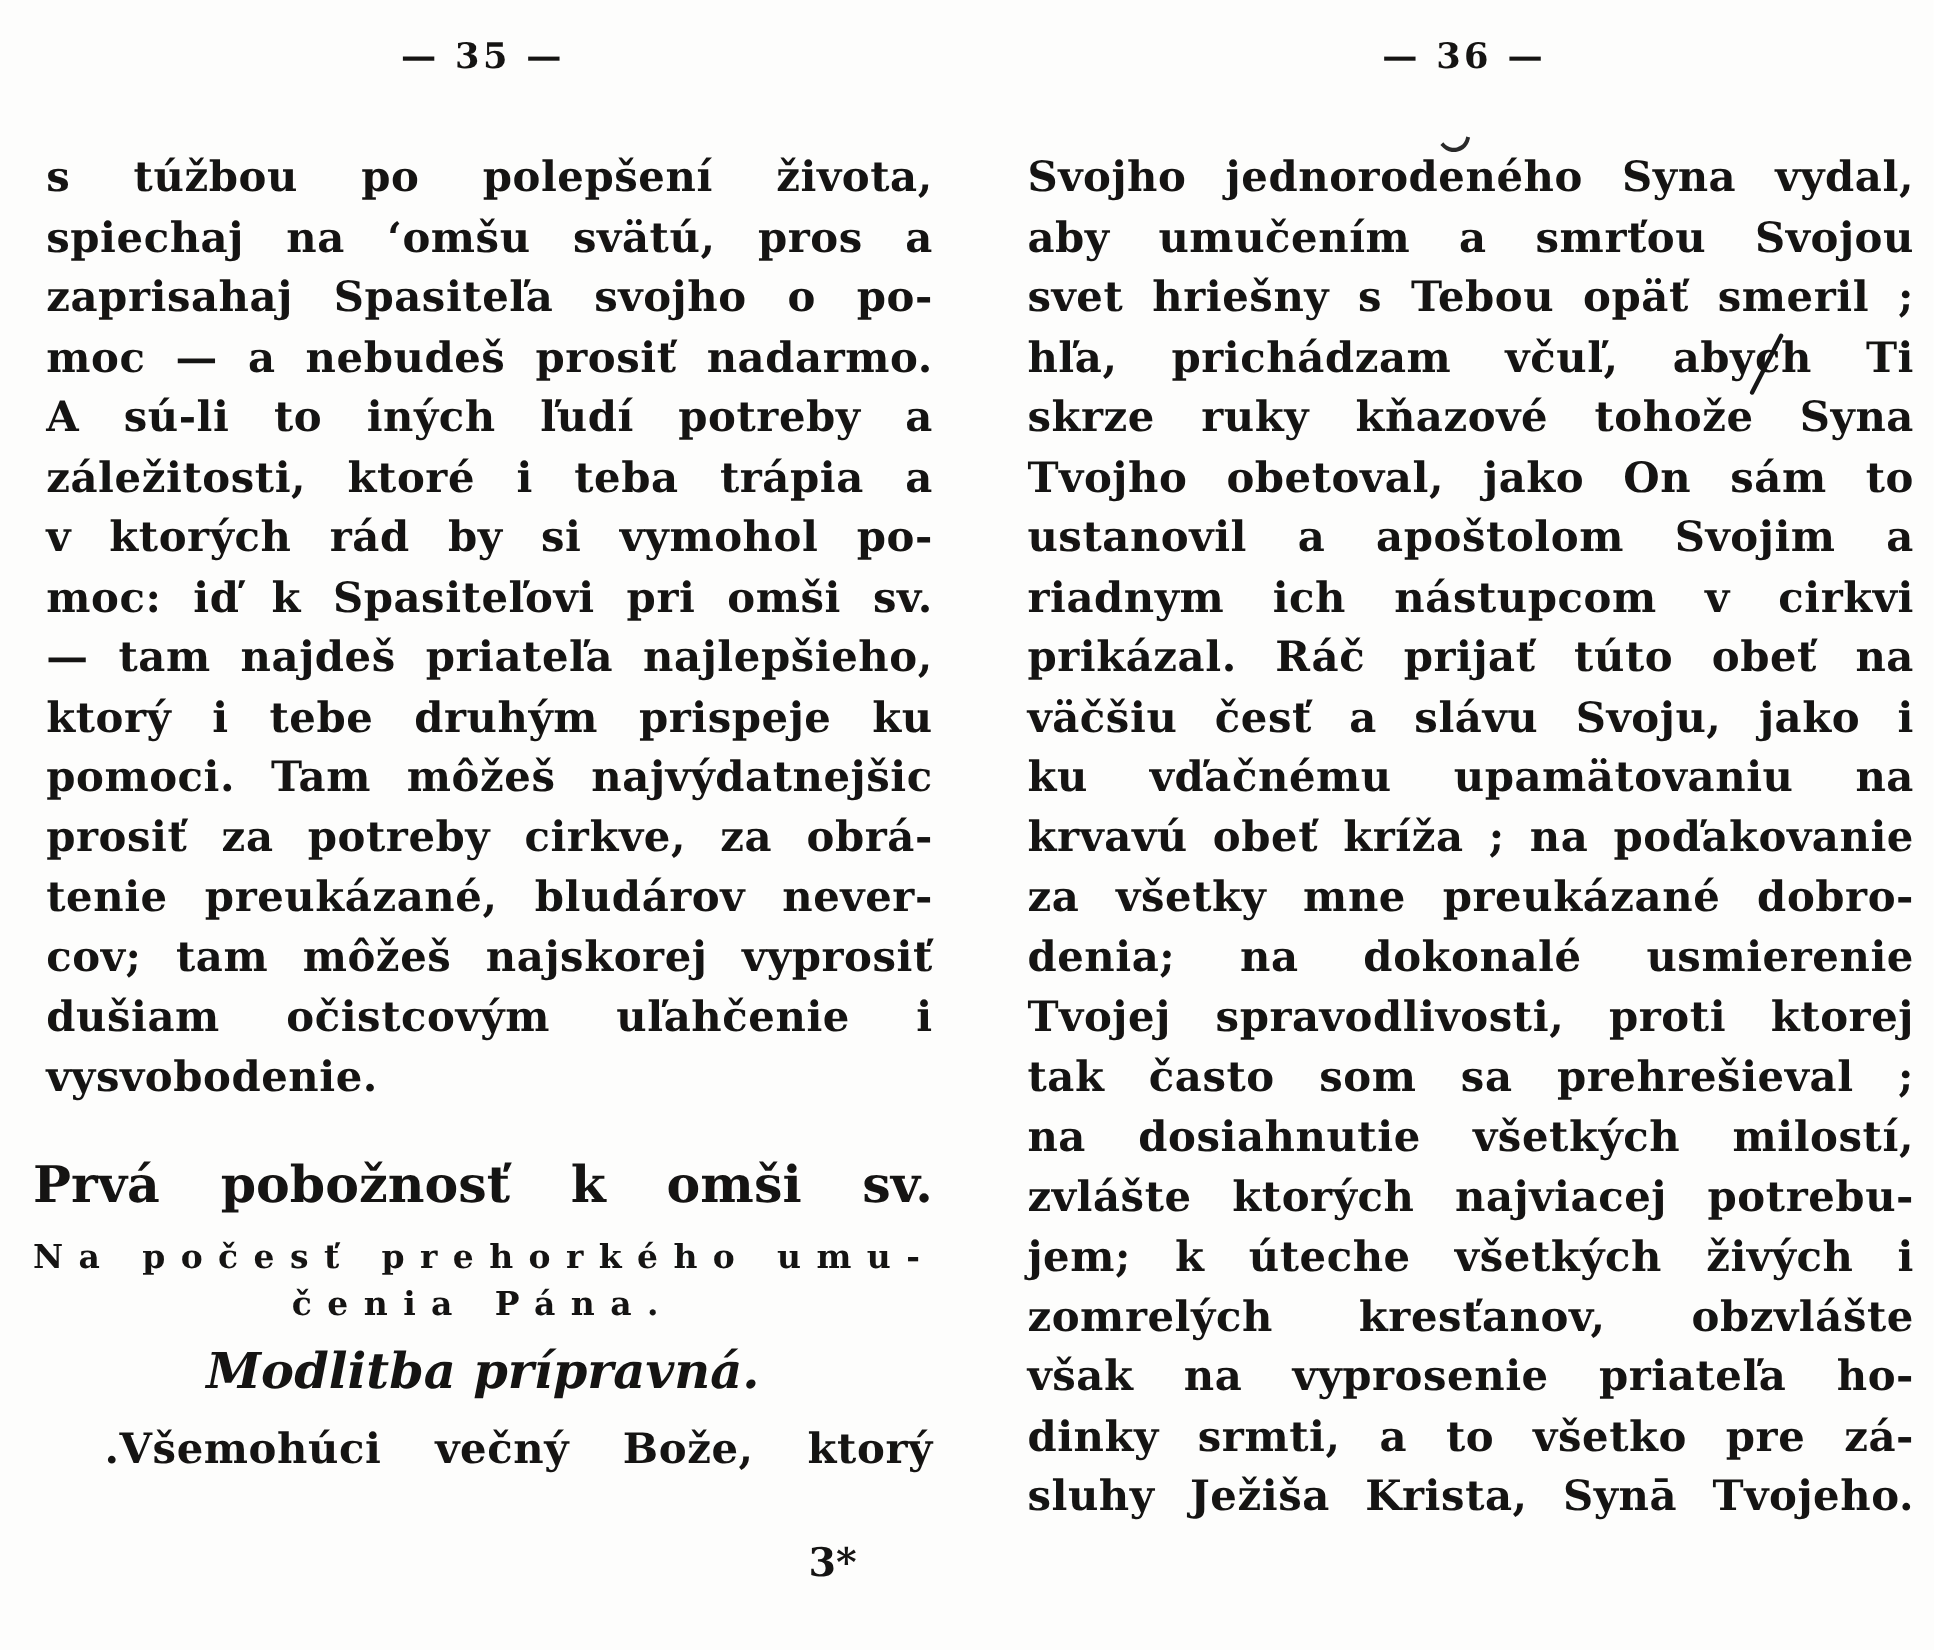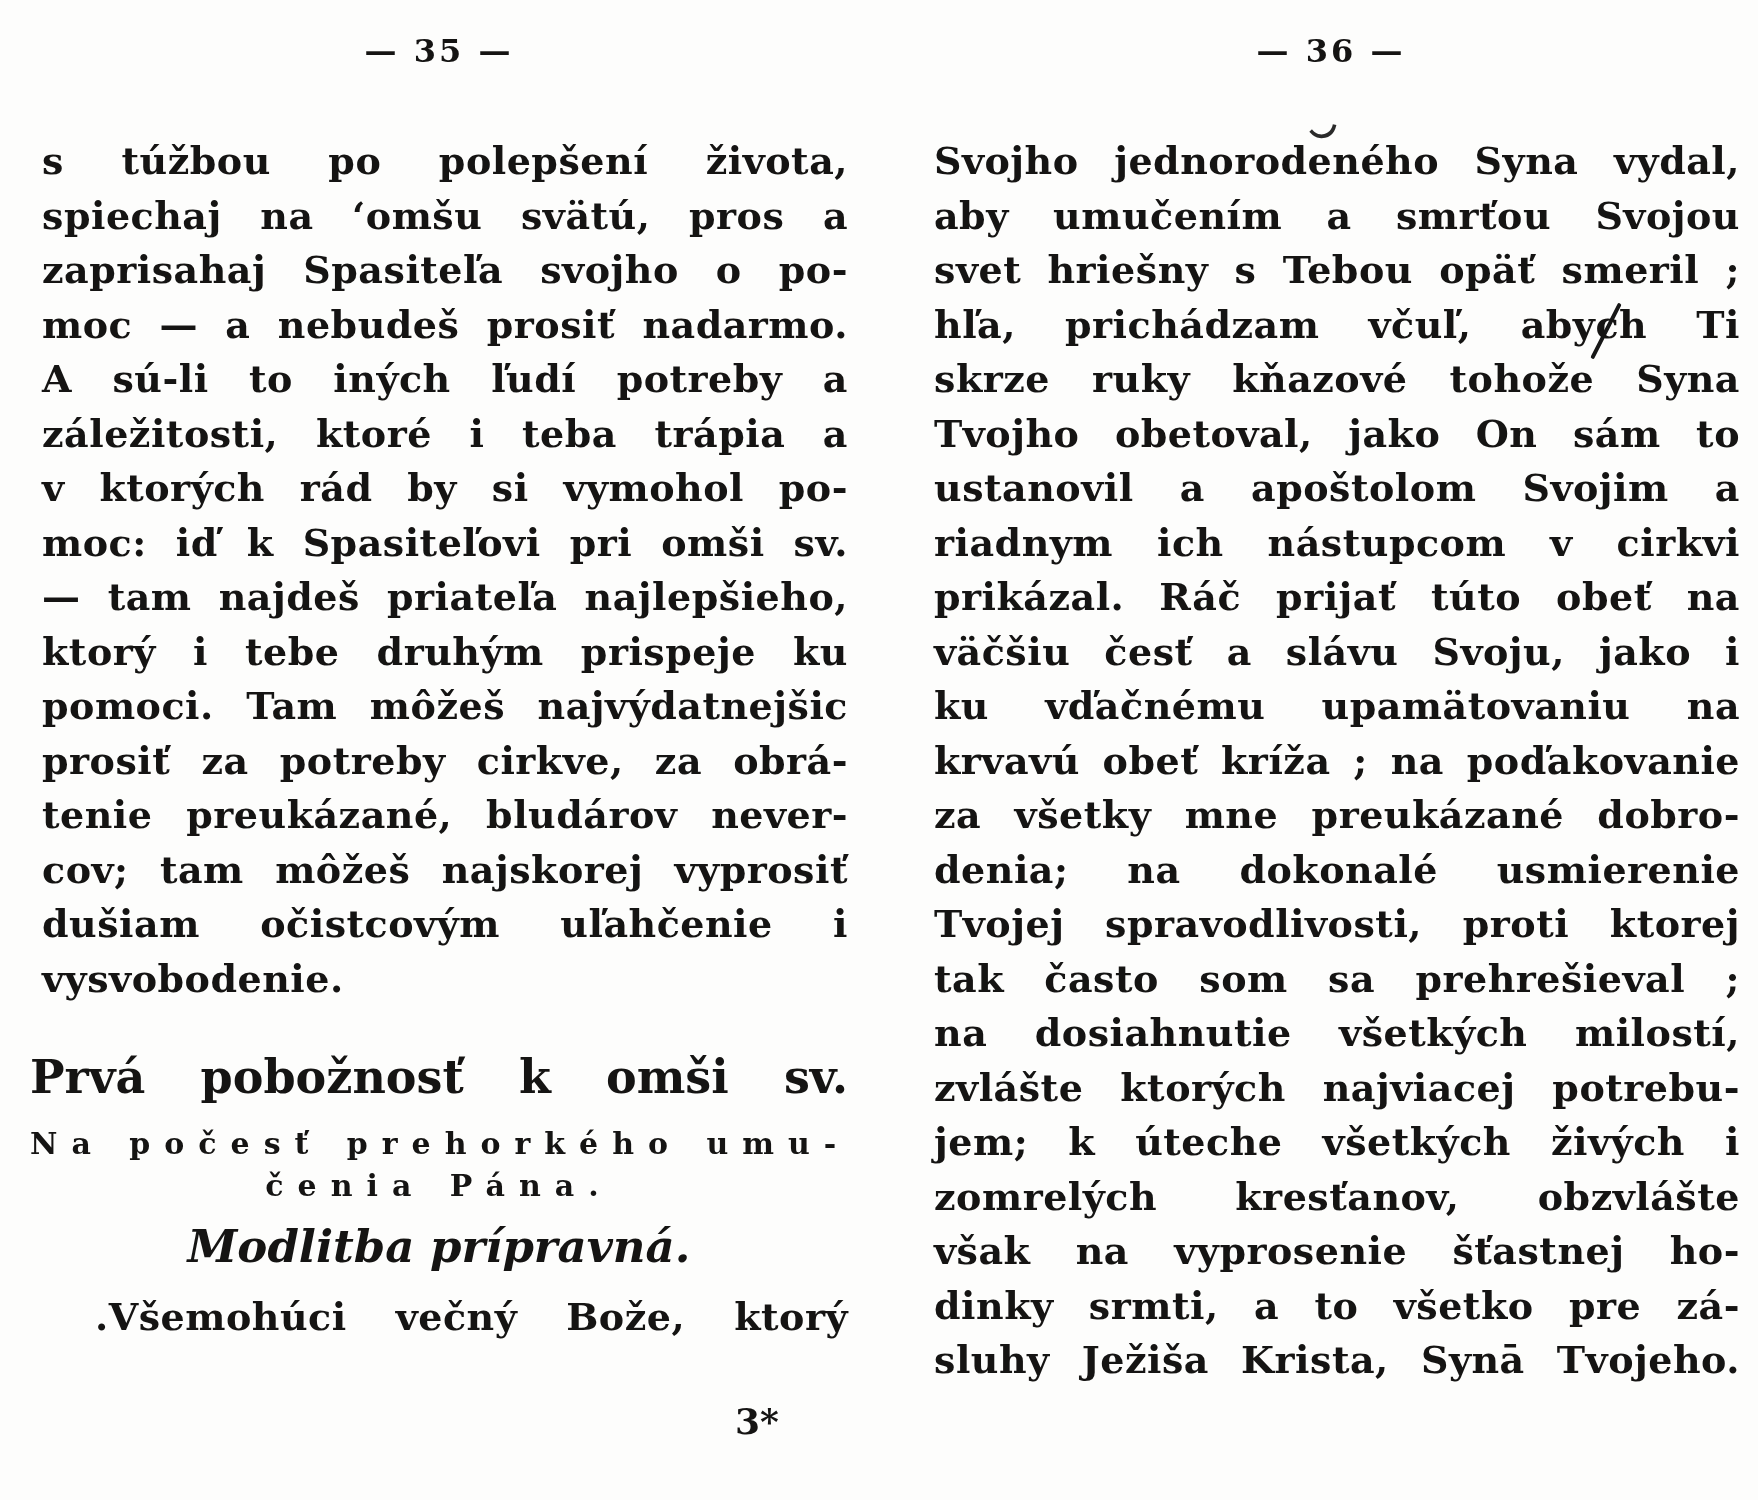--- a/index.html
+++ b/index.html
@@ -162,19 +162,19 @@
       <div class="ln j">ku vďačnému upamätovaniu na</div>
       <div class="ln j">krvavú obeť kríža ; na poďakovanie</div>
       <div class="ln j">za všetky mne preukázané dobro-</div>
       <div class="ln j">denia; na dokonalé usmierenie</div>
       <div class="ln j">Tvojej spravodlivosti, proti ktorej</div>
       <div class="ln j">tak často som sa prehrešieval ;</div>
       <div class="ln j">na dosiahnutie všetkých milostí,</div>
       <div class="ln j">zvlášte ktorých najviacej potrebu-</div>
       <div class="ln j">jem; k úteche všetkých živých i</div>
       <div class="ln j">zomrelých kresťanov, obzvlášte</div>
-      <div class="ln j">však na vyprosenie šťastnej ho-</div>
+      <div class="ln j">však na vyprosenie priateľa ho-</div>
       <div class="ln j">dinky srmti, a to všetko pre zá-</div>
       <div class="ln j">sluhy Ježiša Krista, Synā Tvojeho.</div>
     </div>
   </section>
 
 </div>
 
 </body></html>

